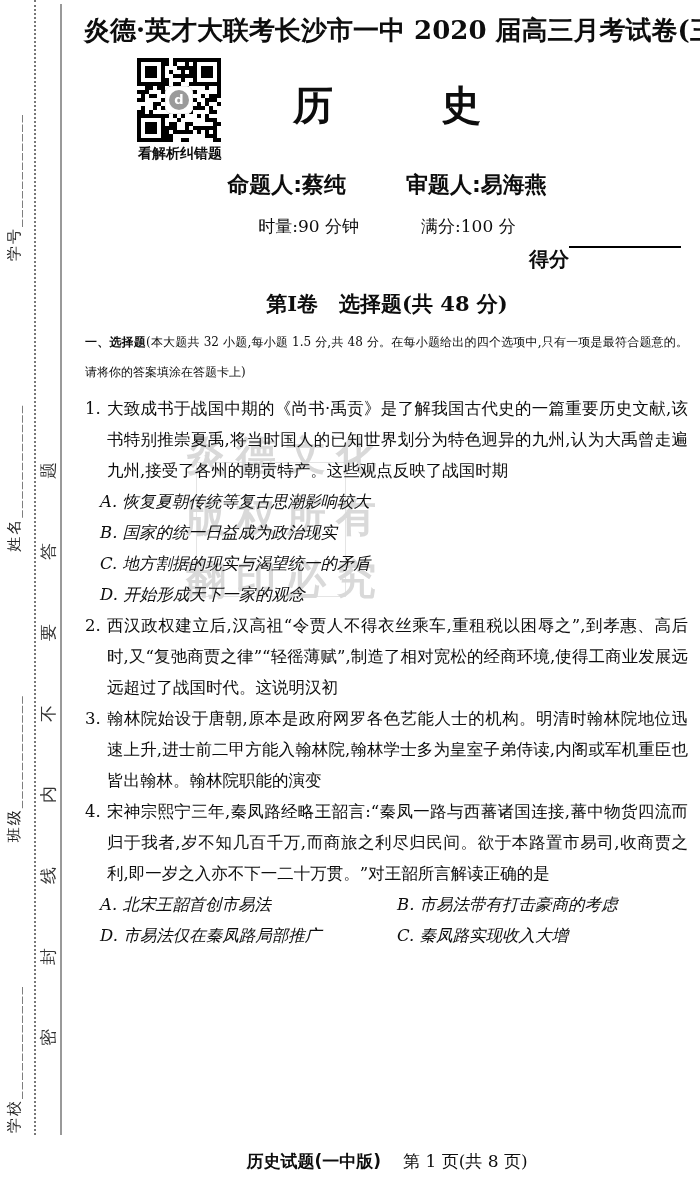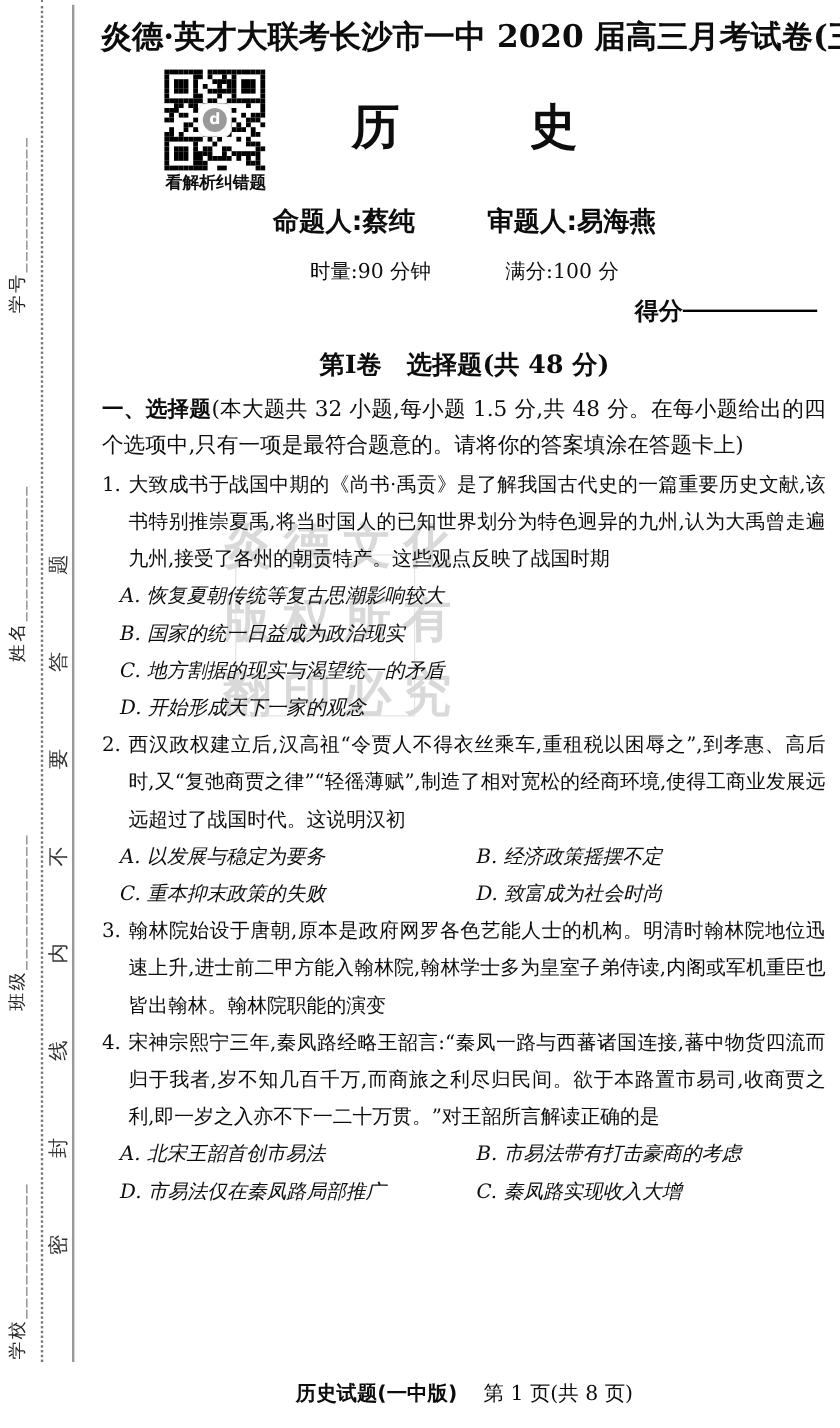--- a/index.html
+++ b/index.html
@@ -23,27 +23,27 @@
   #header-title{left:84px;top:13px;width:606px;text-align:center;font-size:26px;font-weight:bold;white-space:nowrap;z-index:2;}
   #qr-wrap{left:137px;top:58px;width:86px;z-index:2;}
   #qr-grid{position:relative;width:84px;height:84px;background:#fff;}
   #qr-grid i{position:absolute;width:4px;height:4px;background:#000;}
   #qr-logo{position:absolute;left:29px;top:29px;width:26px;height:26px;background:#fff;border-radius:5px;box-shadow:0 0 0 1px #eee;display:flex;align-items:center;justify-content:center;}
   #qr-logo b{width:20px;height:20px;border-radius:50%;background:#9a9a9a;color:#fff;font:bold 13px/20px "DejaVu Sans","Liberation Sans",sans-serif;text-align:center;}
   #qr-caption{margin-top:3px;text-align:center;font:bold 14px/16px "DejaVu Sans","Liberation Sans",sans-serif;white-space:nowrap;}
   #subject-title{left:85px;top:78px;width:604px;text-align:center;font-size:40px;font-weight:bold;letter-spacing:108px;text-indent:108px;z-index:2;}
   #persons-row{left:85px;top:170px;width:604px;display:flex;justify-content:center;gap:60px;font:bold 22px "DejaVu Sans","Liberation Sans",sans-serif;z-index:2;}
   #meta-row{left:85px;top:215px;width:604px;display:flex;justify-content:center;gap:62px;font-size:17px;z-index:2;}
-  #score-row{left:85px;top:246px;width:596px;display:flex;justify-content:flex-end;align-items:center;z-index:2;}
+  #score-row{left:85px;top:246px;width:596px;display:flex;justify-content:flex-end;align-items:flex-start;z-index:2;}
   #score-row .lbl{font:bold 20px "DejaVu Sans","Liberation Sans",sans-serif;}
   #score-row .line{width:112px;border-bottom:2px solid #000;margin-bottom:2px;}
   #section-title{left:85px;top:290px;width:604px;text-align:center;font-size:21px;font-weight:bold;z-index:2;}
 
   #body-col{left:85px;top:327px;width:603px;z-index:2;}
-  #instructions{font-size:18px;line-height:30px;text-align:justify;margin-bottom:1px;}
+  #instructions{font-size:12px;line-height:30px;text-align:justify;margin-bottom:6px;}
   #instructions .lead{font-family:"DejaVu Sans","Liberation Sans",sans-serif;font-weight:bold;}
   .question{position:relative;padding-left:22px;font-size:16.5px;line-height:31px;text-align:justify;}
   .qnum{position:absolute;left:0;top:0;}
   .opts{margin-left:-7px;font-style:italic;}
   .opts.two-col{display:grid;grid-template-columns:297px auto;}
   .opt{white-space:nowrap;}
 
   #footer{left:85px;top:1150px;width:604px;text-align:center;font-size:17px;z-index:2;}
   #footer .f-left{font-family:"DejaVu Sans","Liberation Sans",sans-serif;font-weight:bold;margin-right:22px;}
 </style>
@@ -351,26 +351,20 @@
         <div class="opt">A. 恢复夏朝传统等复古思潮影响较大</div>
         <div class="opt">B. 国家的统一日益成为政治现实</div>
         <div class="opt">C. 地方割据的现实与渴望统一的矛盾</div>
         <div class="opt">D. 开始形成天下一家的观念</div>
       </div>
     </div>
 
     <div class="question">
       <span class="qnum">2.</span>
       <div>西汉政权建立后,汉高祖“令贾人不得衣丝乘车,重租税以困辱之”,到孝惠、高后时,又“复弛商贾之律”“轻徭薄赋”,制造了相对宽松的经商环境,使得工商业发展远远超过了战国时代。这说明汉初</div>
-      <div class="opts two-col">
-        <div class="opt">A. 以发展与稳定为要务</div>
-        <div class="opt">B. 经济政策摇摆不定</div>
-        <div class="opt">C. 重本抑末政策的失败</div>
-        <div class="opt">D. 致富成为社会时尚</div>
-      </div>
     </div>
 
     <div class="question">
       <span class="qnum">3.</span>
       <div>翰林院始设于唐朝,原本是政府网罗各色艺能人士的机构。明清时翰林院地位迅速上升,进士前二甲方能入翰林院,翰林学士多为皇室子弟侍读,内阁或军机重臣也皆出翰林。翰林院职能的演变</div>
     </div>
 
     <div class="question">
       <span class="qnum">4.</span>
       <div>宋神宗熙宁三年,秦凤路经略王韶言:“秦凤一路与西蕃诸国连接,蕃中物货四流而归于我者,岁不知几百千万,而商旅之利尽归民间。欲于本路置市易司,收商贾之利,即一岁之入亦不下一二十万贯。”对王韶所言解读正确的是</div>

